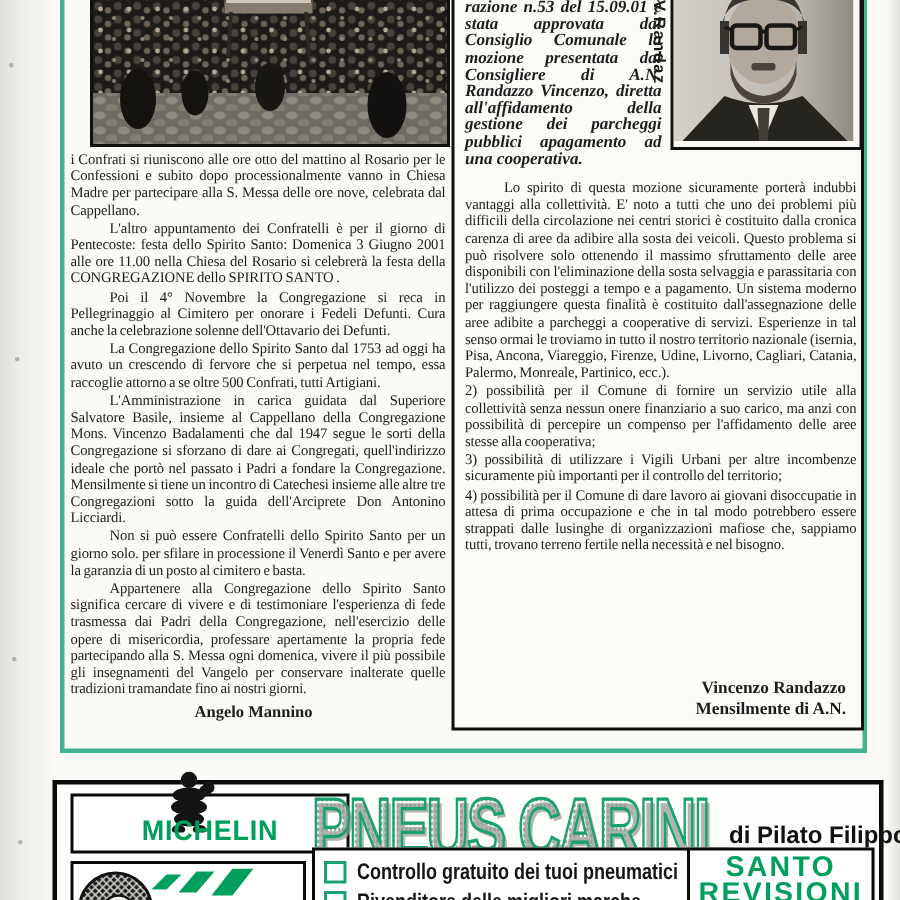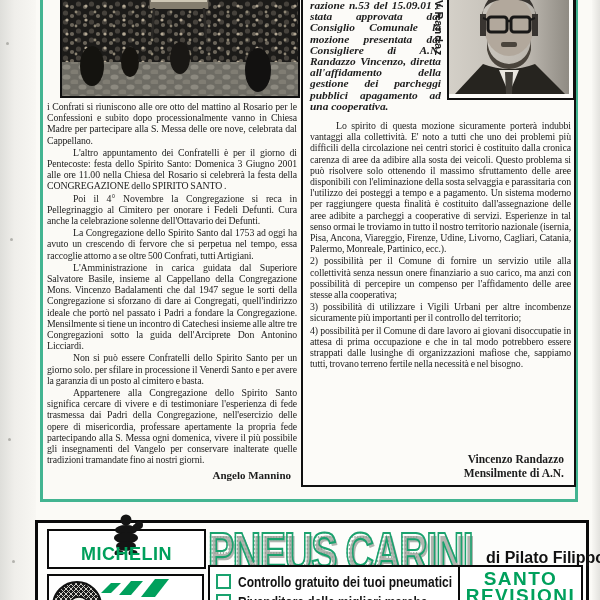--- a/index.html
+++ b/index.html
@@ -15,38 +15,38 @@
   .green-frame{position:absolute;left:40px;top:-40px;width:532px;height:536px;
     border:3px solid #43b491;background:transparent;}
   
   .proc-photo{position:absolute;left:60px;top:-28px;width:236px;height:122px;
     border:2px solid #101010;background:#181818;overflow:hidden;}
   
   .left-col{position:absolute;left:47px;top:101px;width:250px;}
   .body-text p{margin:0 0 1px 0;font-size:9.8px;line-height:11.2px;text-align:justify;
     letter-spacing:-.1px;word-spacing:-.5px;}
   .body-text p.ind{text-indent:26px;}
-  .sig{font-weight:bold;text-align:right;font-size:11px;margin-top:3px;padding-right:6px;}
+  .sig{font-weight:bold;text-align:center;font-size:11px;margin-top:3px;padding-right:6px;}
   
   .right-box{position:absolute;left:301px;top:-40px;width:275px;height:527px;
     border:2.5px solid #101010;background:#fcfbf8;box-sizing:border-box;}
   .intro{position:absolute;left:7px;top:38px;width:131px;margin:0;
     font-weight:bold;font-style:italic;font-size:11.4px;line-height:11.2px;text-align:justify;}
   .portrait{position:absolute;left:144px;top:20px;width:124px;height:114px;
     border:2px solid #101010;overflow:hidden;}
   .vcap{position:absolute;left:130px;top:38px;height:100px;writing-mode:vertical-rl;
     font-family:"Liberation Sans",sans-serif;font-weight:bold;font-size:11px;letter-spacing:1px;}
   .right-body{position:absolute;left:7px;top:158px;width:261px;}
   .right-sig{position:absolute;right:10px;top:490px;text-align:right;font-weight:bold;
     font-size:11.5px;line-height:14px;}
   
   .ad-box{position:absolute;left:35px;top:520px;width:548px;height:80px;
     border:3.5px solid #0a0a0a;background:#fdfdfb;box-sizing:content-box;overflow:visible;}
   .mini-box{position:absolute;border:2px solid #0a0a0a;background:#fff;box-sizing:border-box;}
-  .michelin-box{left:9px;top:6px;width:159px;height:40px;}
+  .michelin-box{left:9px;top:6px;width:186px;height:40px;}
   .michelin-label{position:absolute;left:0;bottom:2px;width:100%;text-align:center;
     font-family:"Liberation Sans",sans-serif;font-weight:bold;font-size:18px;
     letter-spacing:.5px;color:#00a05c;transform:scaleY(1.05);}
   .bib{position:absolute;left:58px;top:-18px;}
   .kleber-box{left:9px;top:51px;width:157px;height:62px;}
   .kleber-label{position:absolute;left:40px;top:21px;font-family:"Liberation Sans",sans-serif;
     font-weight:bold;font-style:italic;font-size:22px;letter-spacing:-1px;color:#131313;}
   .pneus{position:absolute;left:170px;top:-4px;width:300px;height:58px;
     font-family:"Liberation Sans",sans-serif;font-weight:bold;font-size:56px;
     letter-spacing:-2px;white-space:nowrap;transform:scaleX(.7);transform-origin:left center;

